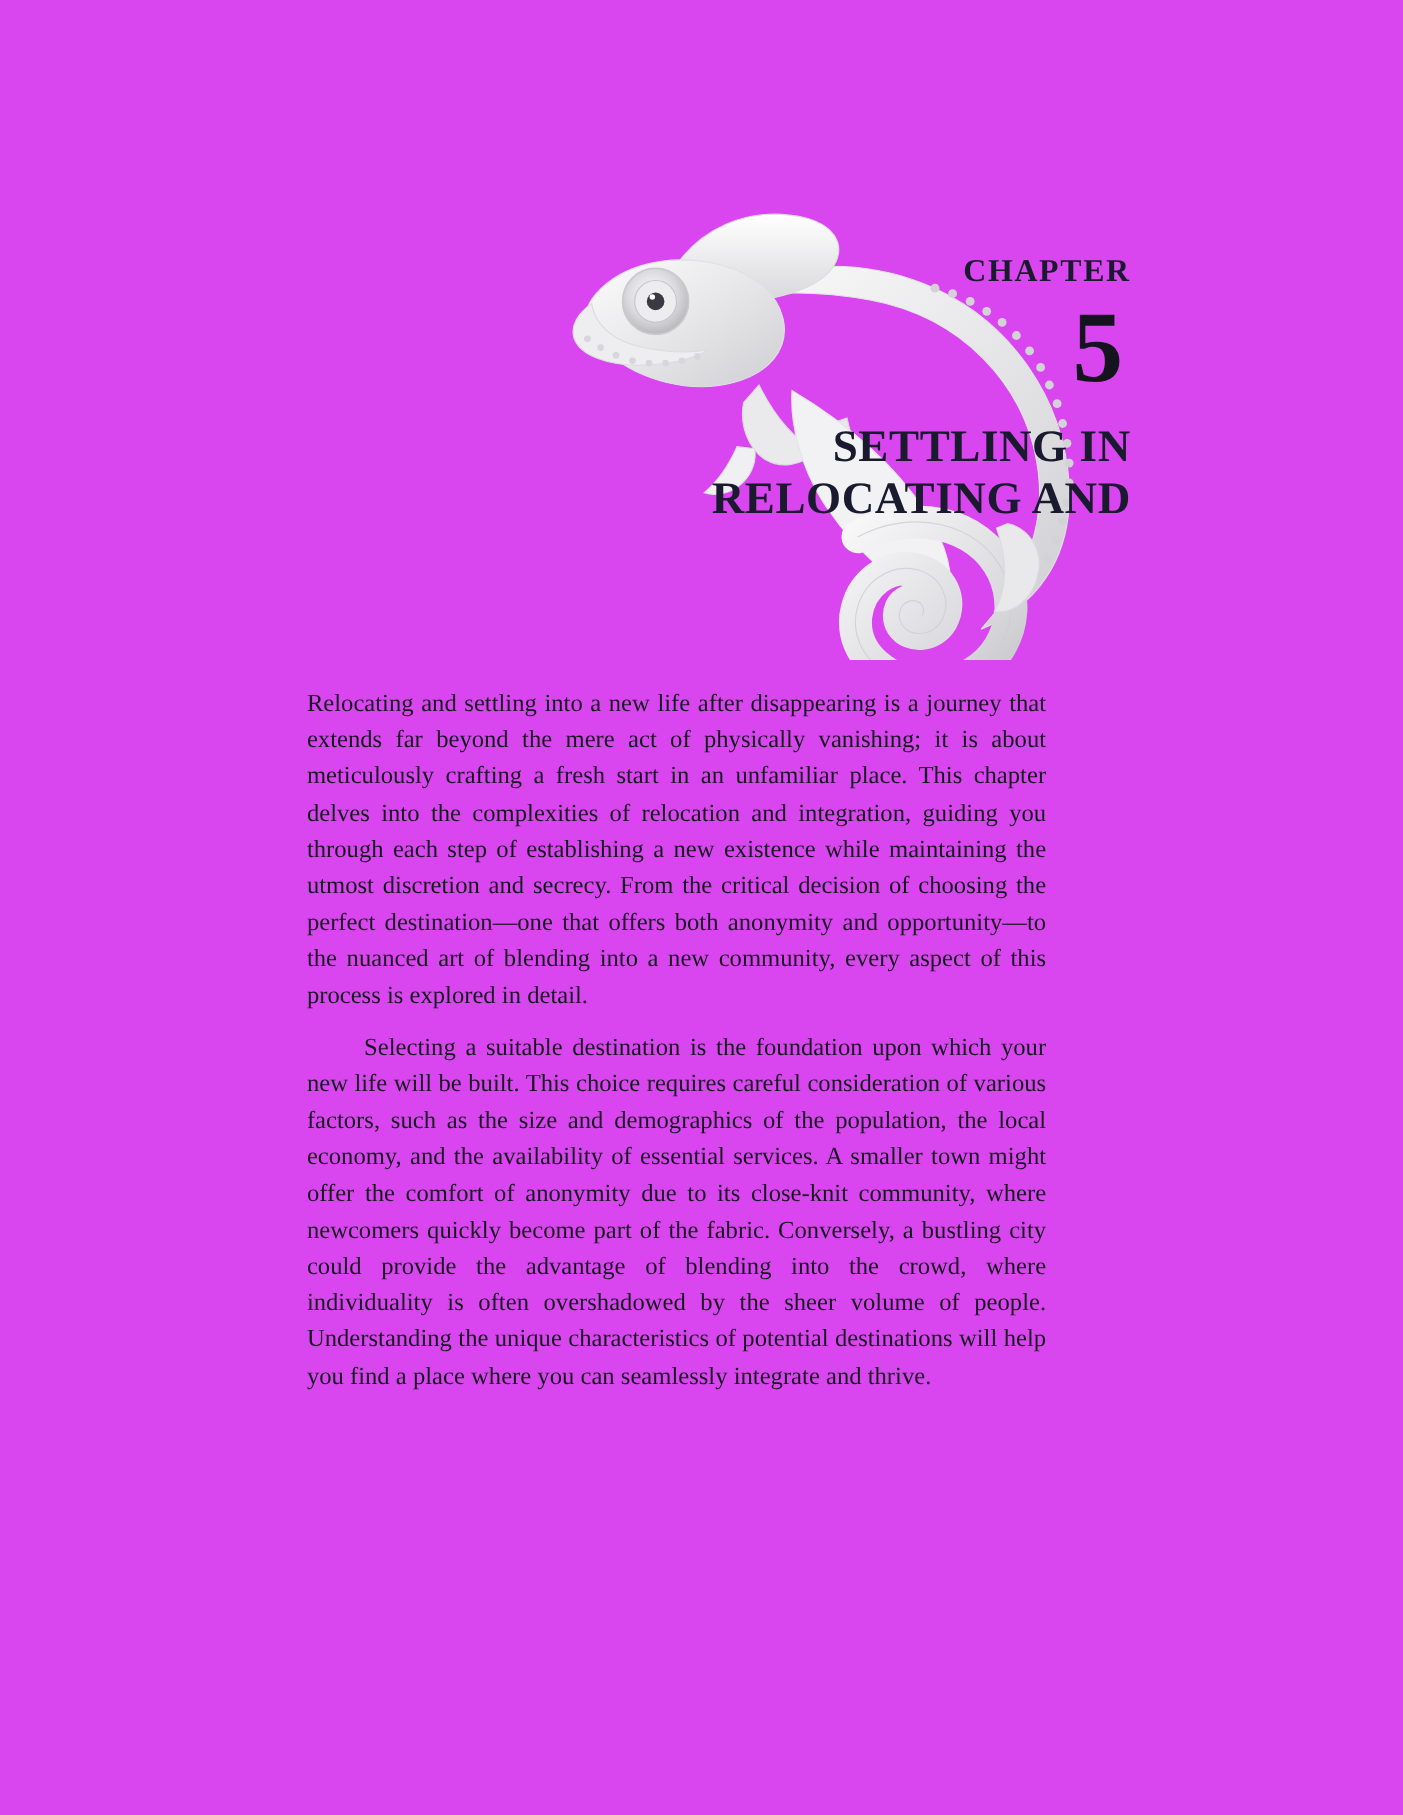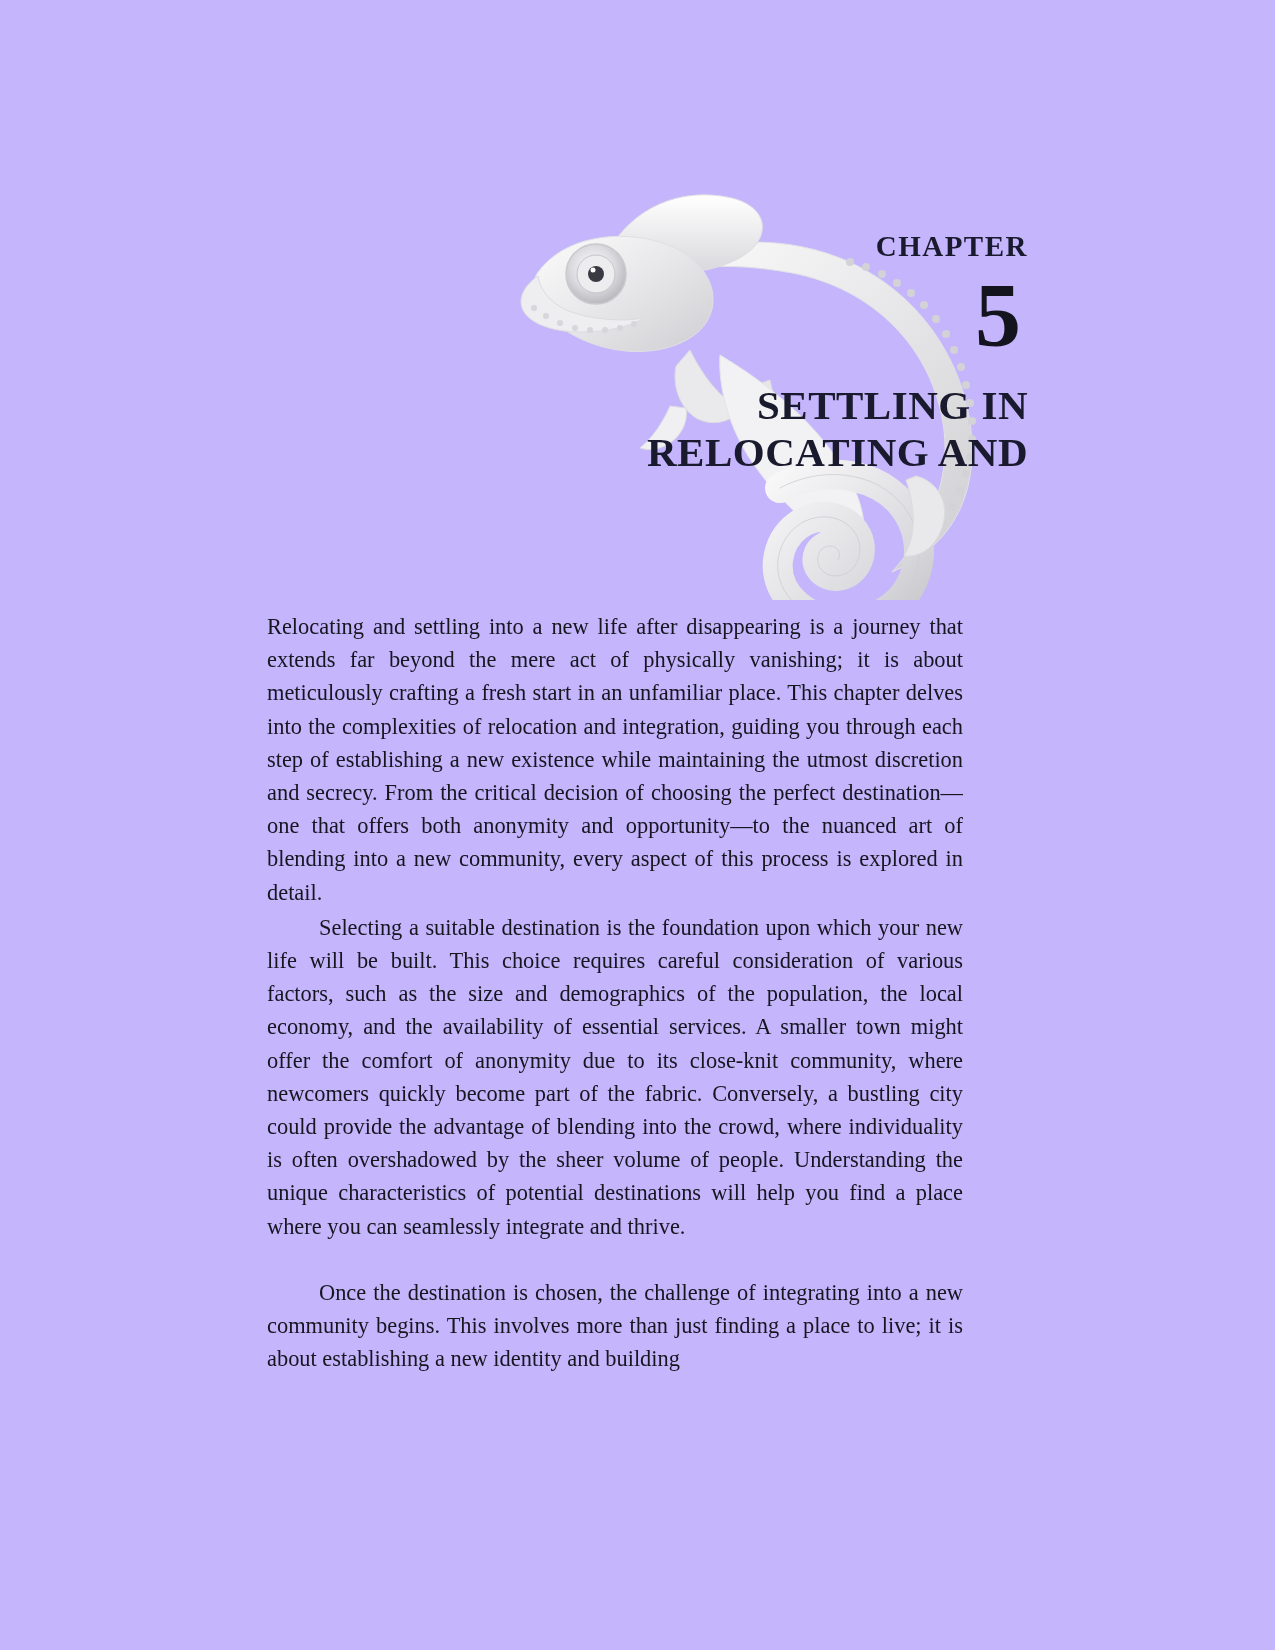--- a/index.html
+++ b/index.html
@@ -4,21 +4,21 @@
 <style>
   html, body {
     margin: 0;
     padding: 0;
     background: #ffffff;
   }
   .page {
     position: relative;
     width: 1275px;
     height: 1650px;
-    background: #c4b5fd;
+    background: #d946ef;
     overflow: hidden;
     font-family: "Liberation Serif", "DejaVu Serif", serif;
   }
 
   
   .chapter-header {
     position: absolute;
     left: 520px;
     top: 180px;
     width: 530px;
@@ -76,21 +76,21 @@
     left: 265px;
     top: 608px;
     width: 700px;
     font-size: 22.4px;
     line-height: 33.2px;
     color: #16161f;
     text-align: justify;
     text-justify: inter-word;
   }
   .body-text p {
-    margin: 2px;
+    margin: 14px;
   }
   .p-indent {
     text-indent: 52px;
   }
   .p-gap {
     margin-top: 33px !important;
     text-indent: 52px;
   }
 
   
@@ -213,17 +213,16 @@
       <div class="chapter-title">
         <div>SETTLING IN</div>
         <div>RELOCATING AND</div>
       </div>
     </div>
   </div>
 
   <div class="body-text">
     <p>Relocating and settling into a new life after disappearing is a journey that extends far beyond the mere act of physically vanishing; it is about meticulously crafting a fresh start in an unfamiliar place. This chapter delves into the complexities of relocation and integration, guiding you through each step of establishing a new existence while maintaining the utmost discretion and secrecy. From the critical decision of choosing the perfect destination—one that offers both anonymity and opportunity—to the nuanced art of blending into a new community, every aspect of this process is explored in detail.</p>
     <p class="p-indent">Selecting a suitable destination is the foundation upon which your new life will be built. This choice requires careful consideration of various factors, such as the size and demographics of the population, the local economy, and the availability of essential services. A smaller town might offer the comfort of anonymity due to its close-knit community, where newcomers quickly become part of the fabric. Conversely, a bustling city could provide the advantage of blending into the crowd, where individuality is often overshadowed by the sheer volume of people. Understanding the unique characteristics of potential destinations will help you find a place where you can seamlessly integrate and thrive.</p>
-    <p class="p-gap">Once the destination is chosen, the challenge of integrating into a new community begins. This involves more than just finding a place to live; it is about establishing a new identity and building</p>
   </div>
 
 
 </div>
 
 </body></html>

